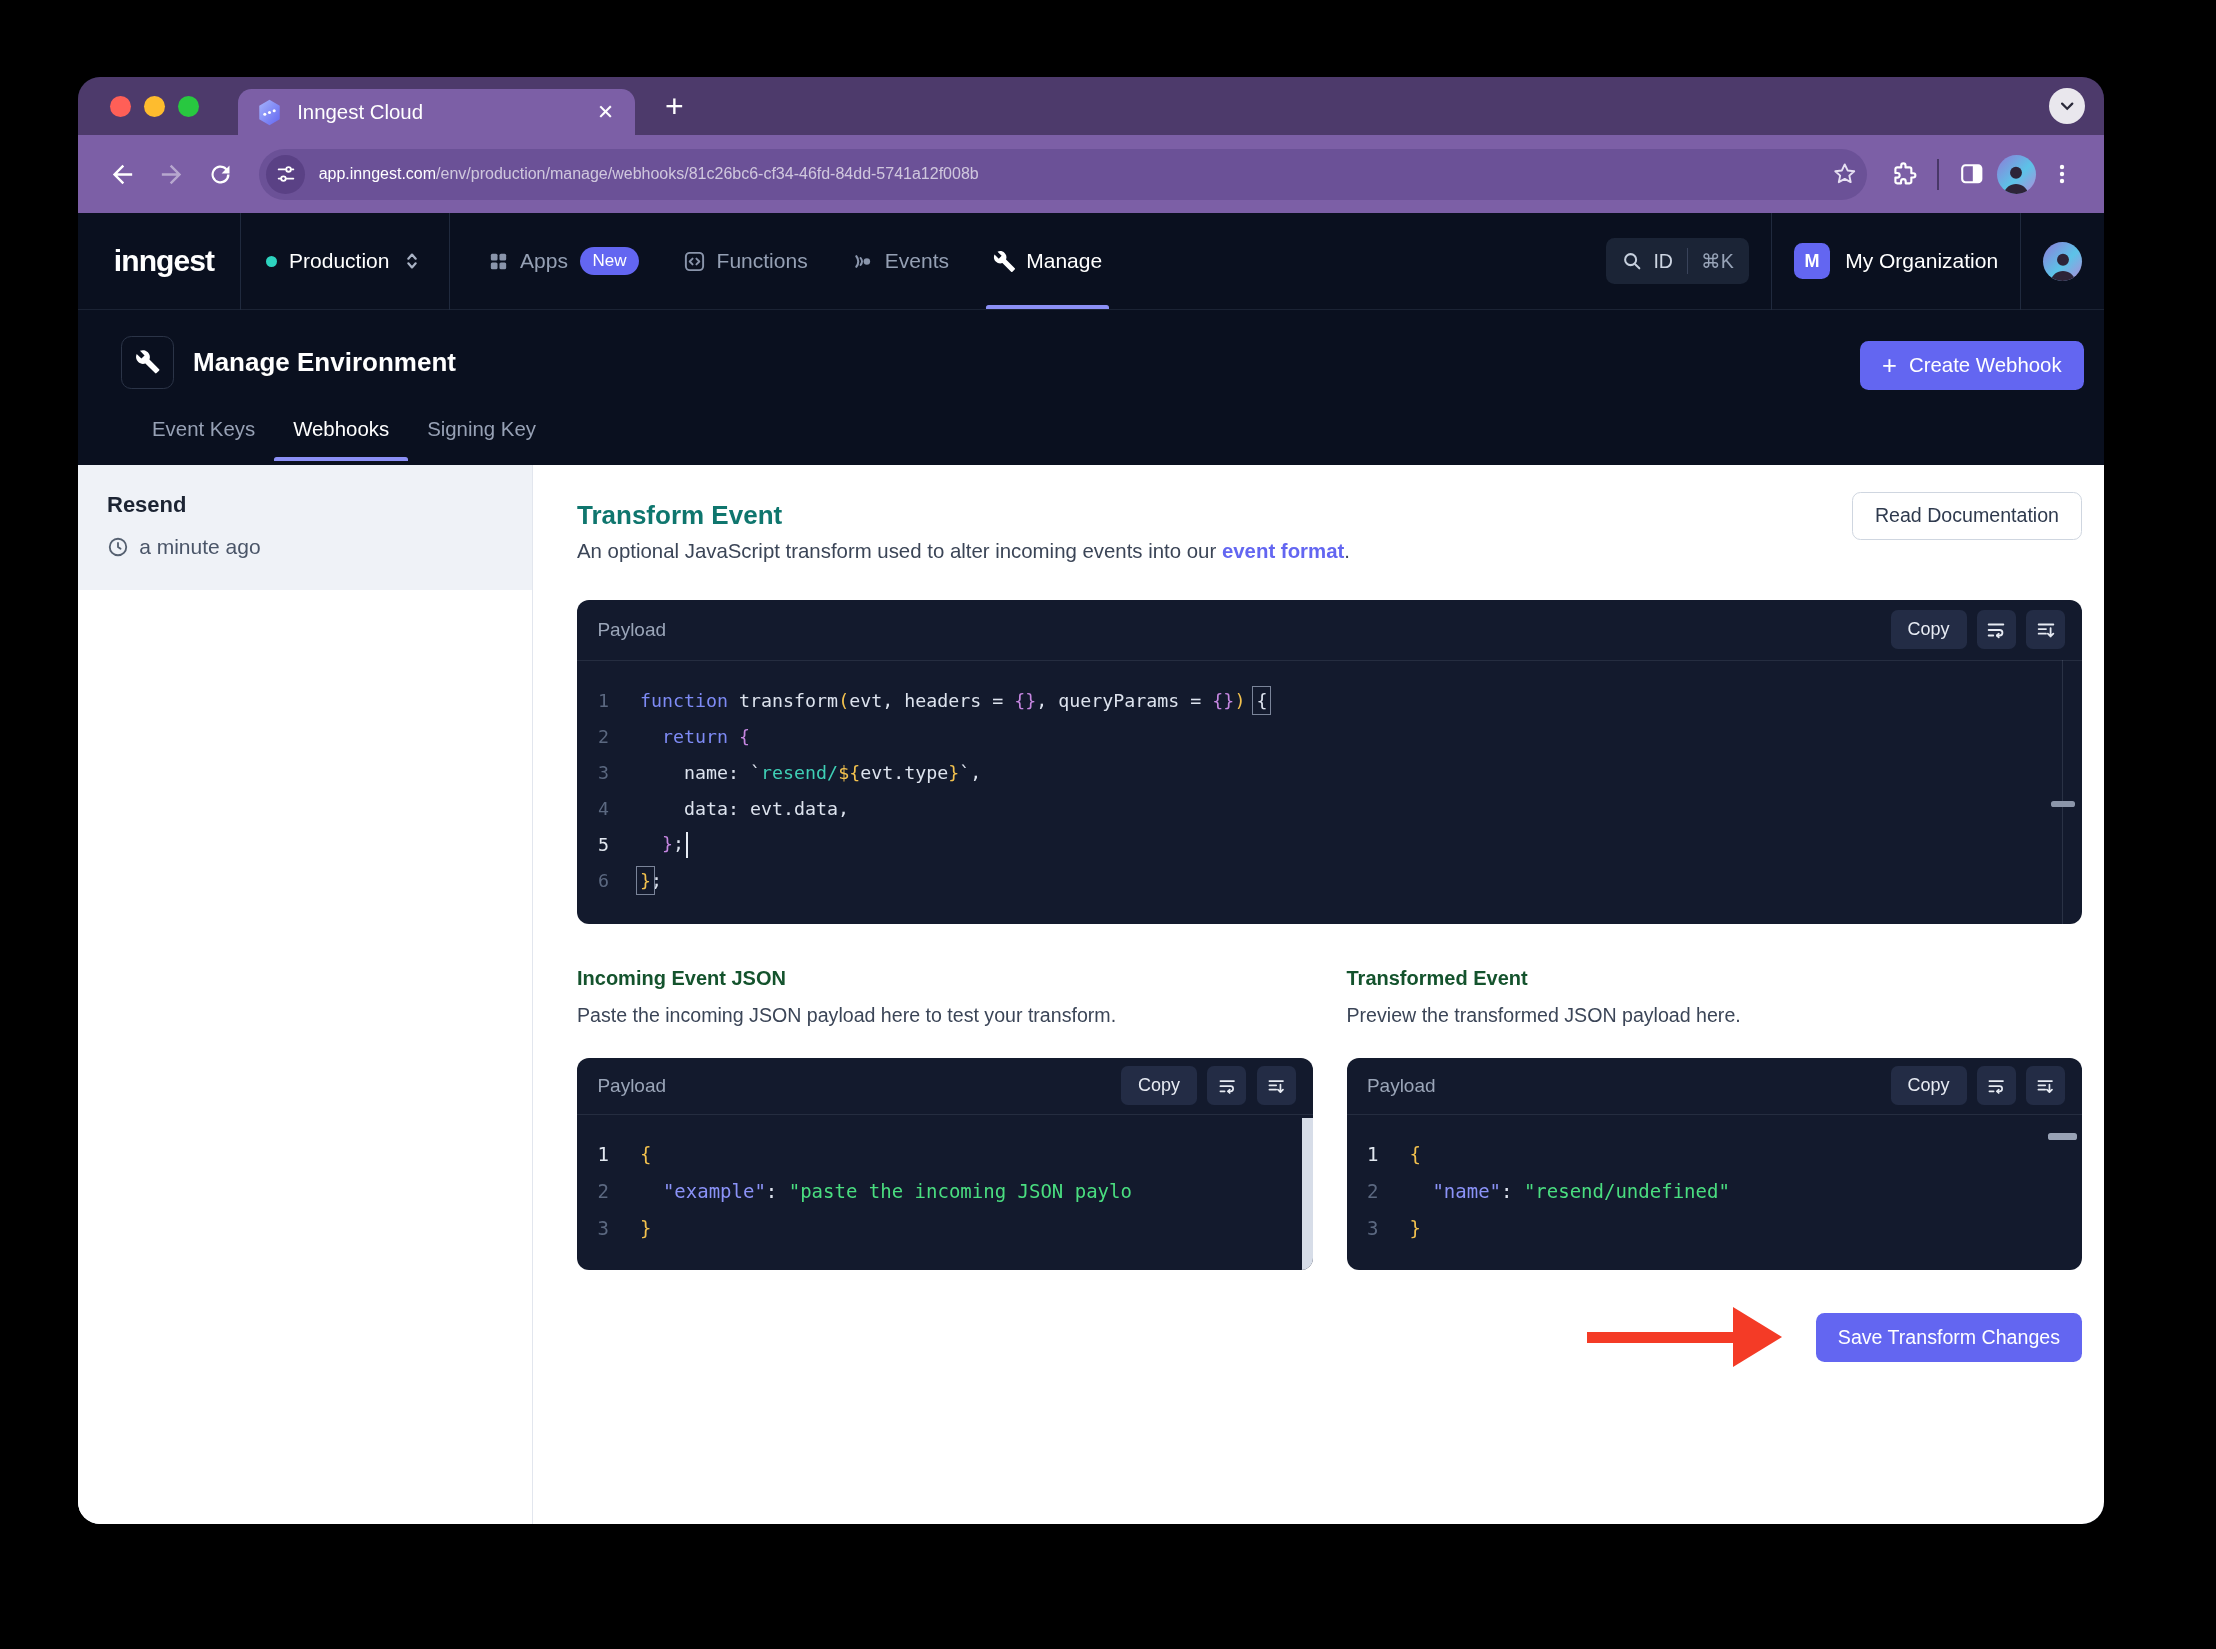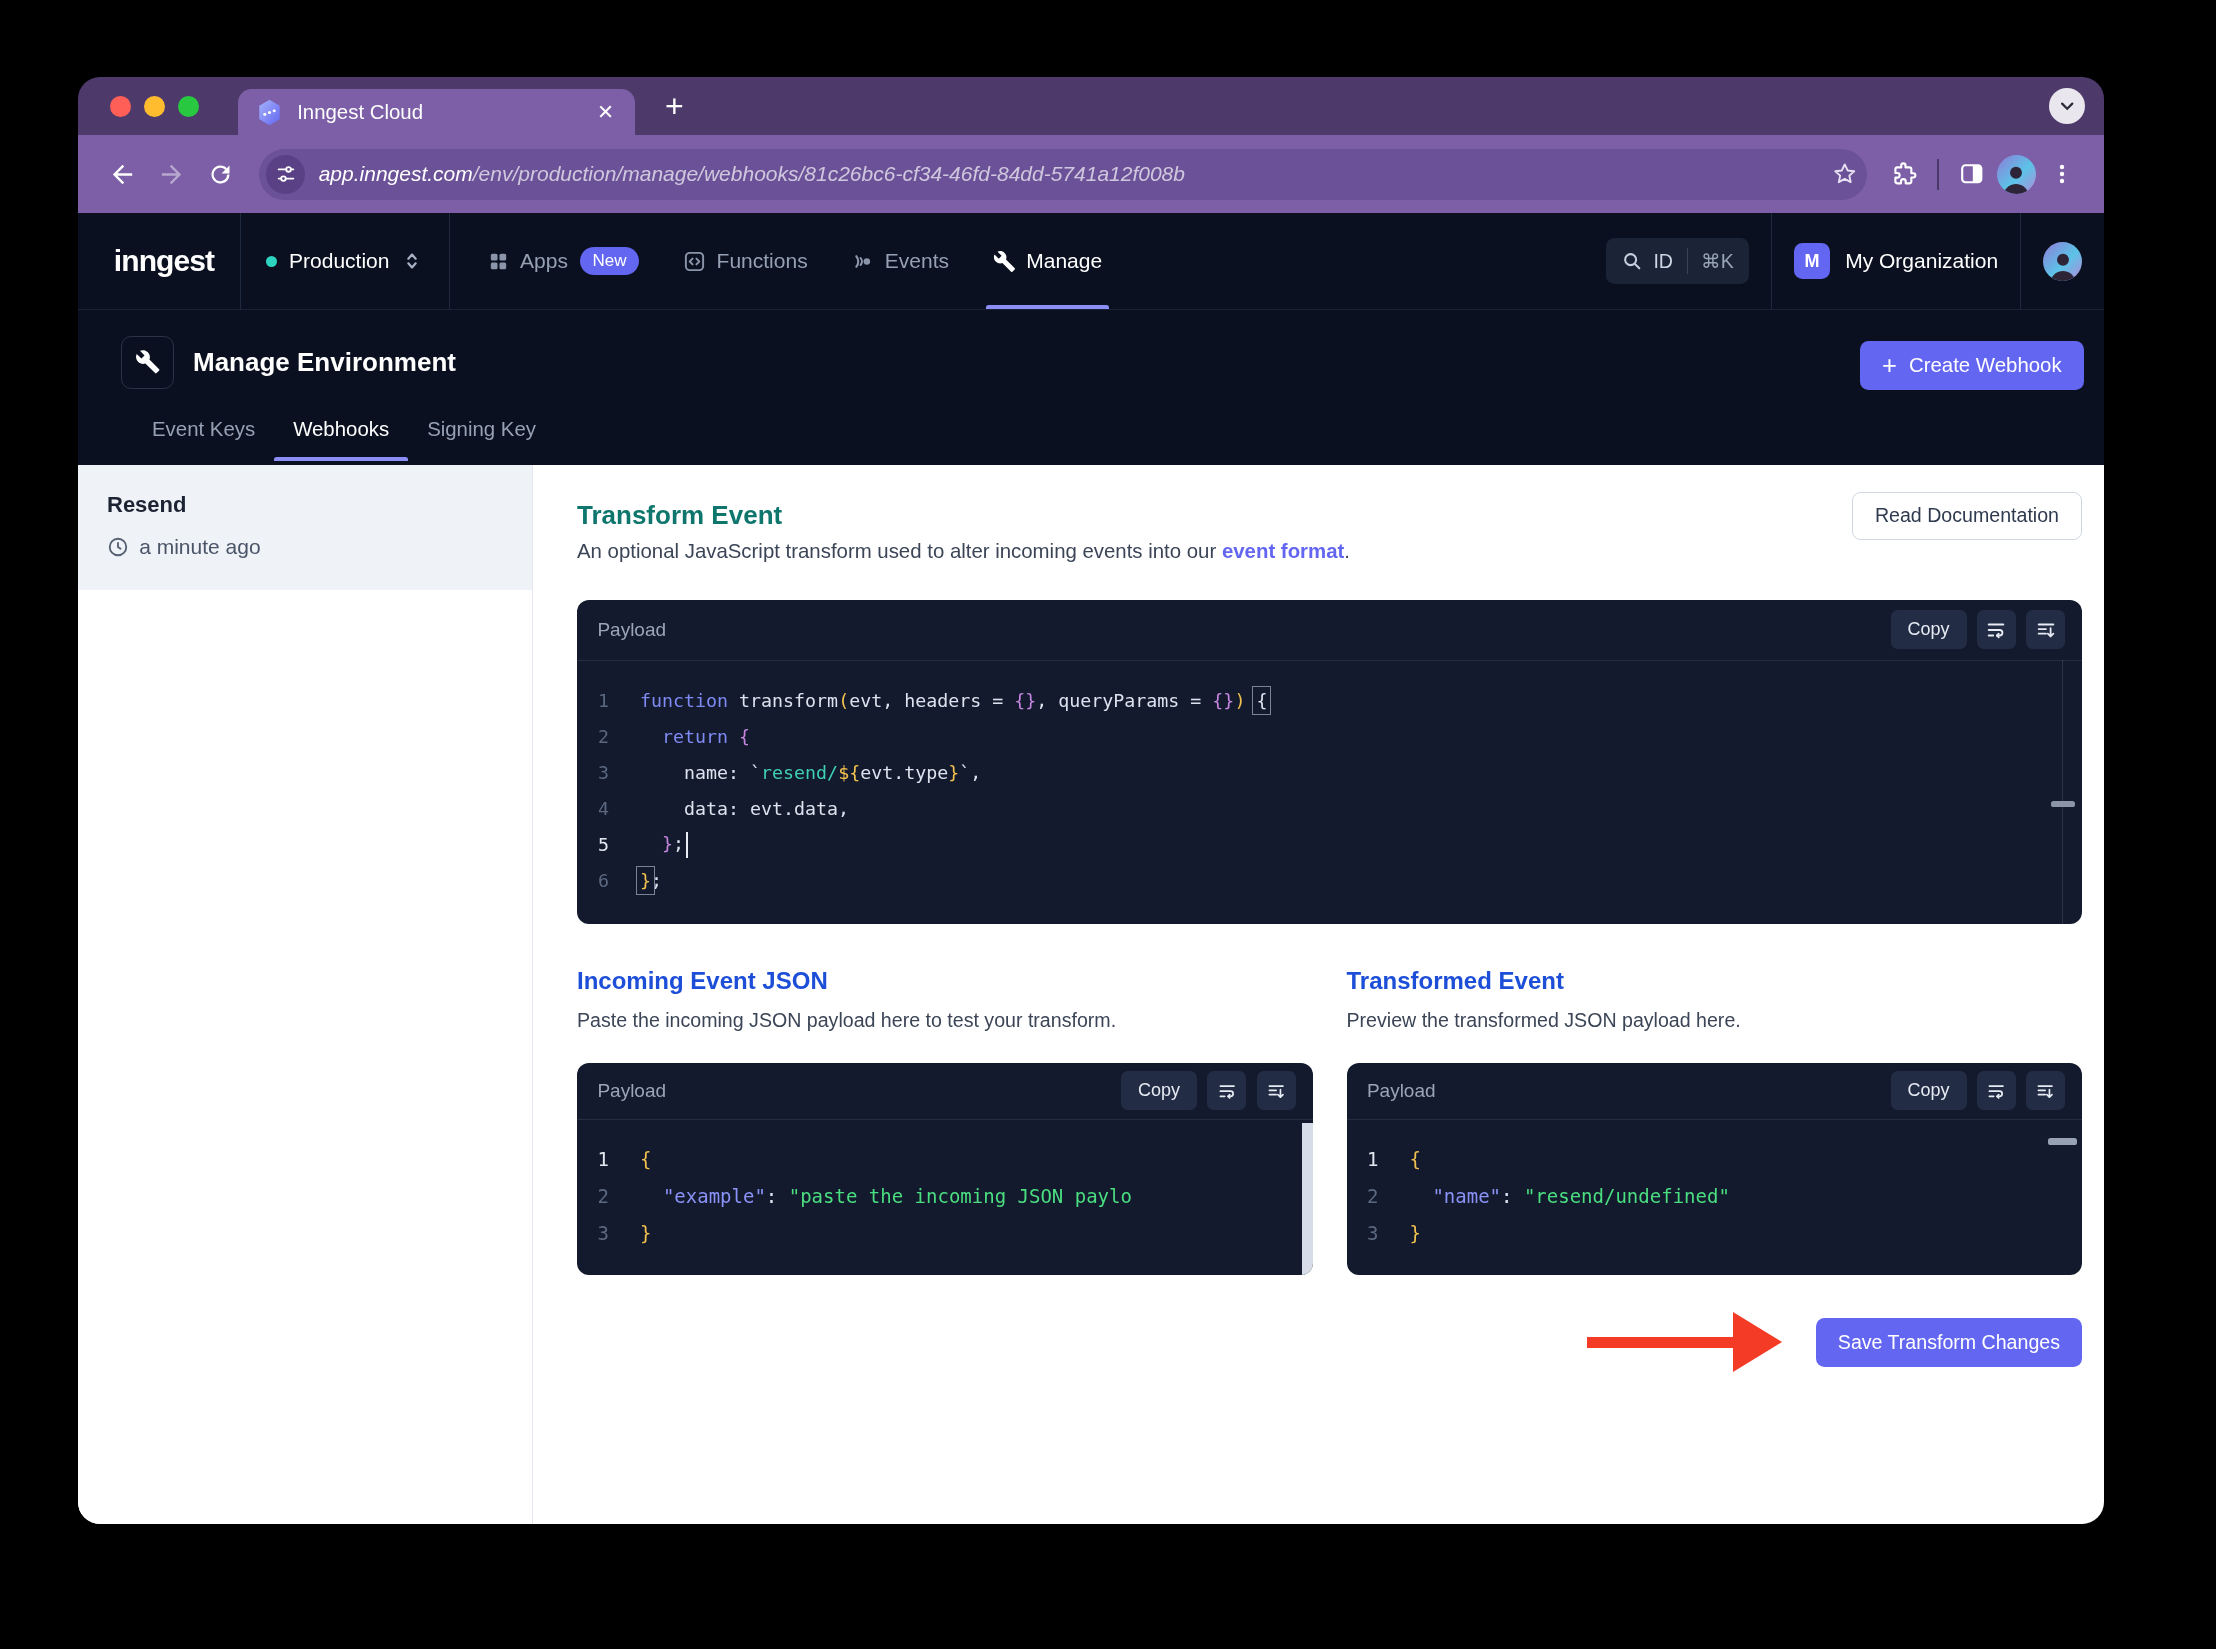--- a/index.html
+++ b/index.html
@@ -30,21 +30,21 @@
   
   .toolbar { height:78px; background:var(--toolbar-purple,#7c5fa6); display:flex; align-items:center;
              padding:0 22px; gap:5.1px; flex:0 0 auto; }
   .tbtn { width:44px; height:44px; border-radius:50%; display:flex; align-items:center;
           justify-content:center; color:#fff; background:none; border:none; }
   .tbtn.dim { opacity:.45; }
   .urlbar { flex:1; height:51px; border-radius:25.5px; background:var(--urlbar-purple,#6b5197);
             margin:0 12px; display:flex; align-items:center; padding:0 10.2px 0 6.8px; min-width:0; }
   .sitebadge { width:39px; height:39px; border-radius:50%; background:#5a4185; color:#fff;
                display:flex; align-items:center; justify-content:center; margin-right:13.6px; flex:0 0 auto; }
-  .url { font-size:21px; white-space:nowrap; overflow:hidden; flex:1; min-width:0;font-style:italic; }
+  .url { font-size:16px; white-space:nowrap; overflow:hidden; flex:1; min-width:0; }
   .url .host { color:#ffffff; }
   .url .path { color:rgba(255,255,255,.68); }
   .star { color:#e7e0f2; margin-left:10.2px; flex:0 0 auto; }
   .tico { color:#fff; display:flex; align-items:center; justify-content:center;
           width:41px; height:41px; }
   .tdiv { width:1.7px; height:31px; background:rgba(20,16,40,.5); margin:0 6.8px; }
   .avatar { width:39px; height:39px; border-radius:50%; flex:0 0 auto;
             background:linear-gradient(135deg,#8f7bd8 0%,#5cc3e8 55%,#b489d8 100%);
             display:flex; align-items:flex-end; justify-content:center; overflow:hidden; }
 
@@ -146,21 +146,21 @@
                background:rgba(148,163,184,.18); }
   .rail-thumb { position:absolute; right:6.8px; top:62%; width:24px; height:6px;
                 background:#8b95a9; border-radius:2.6px; }
   .track-light { position:absolute; top:60px; bottom:0; right:0; width:10.2px; background:#d7dde8; }
   .thumb-top { position:absolute; right:5.1px; top:75px; width:29px; height:6.8px;
                background:#98a2b5; border-radius:2.6px; }
 
   
   .duo { display:flex; gap:34px; margin-top:43px; }
   .duo > div { flex:1; min-width:0; }
-  .h-duo { color:#1d4ed8; font-size:24px; font-weight:700; }
+  .h-duo { color:#14532d; font-size:20px; font-weight:700; }
   .duodesc { margin-top:13.6px; font-size:19.6px; color:#3b4557; }
   .panels { display:flex; gap:34px; margin-top:31px; }
   .panels .code-card { flex:1; min-width:0; }
   .panels .chead { height:56px; }
   .panels .cl { height:37px; font-size:19px; }
   .panels .codearea { padding:20.4px 0 24px; }
 
   
   .saverow { margin-top:37px; display:flex; align-items:center; justify-content:flex-end; }
   .arrow { display:flex; align-items:center; margin-right:34px; }

